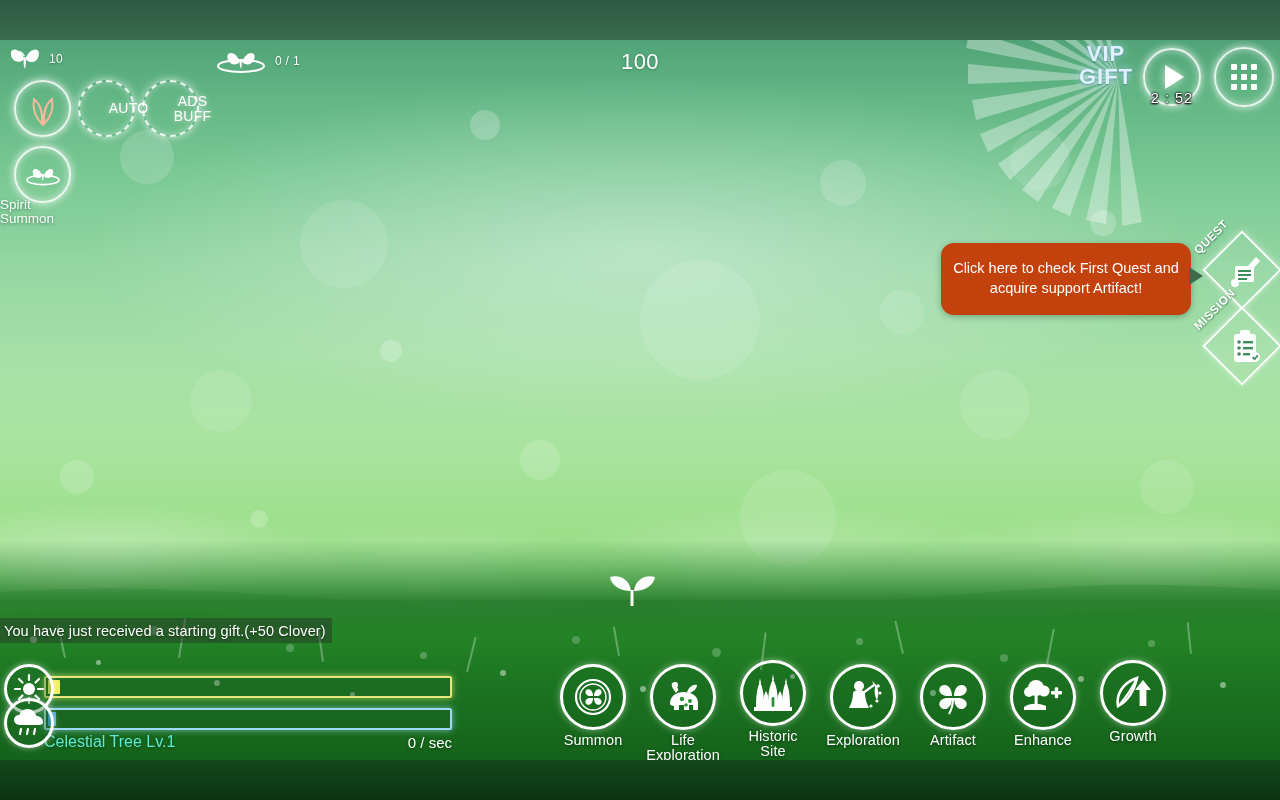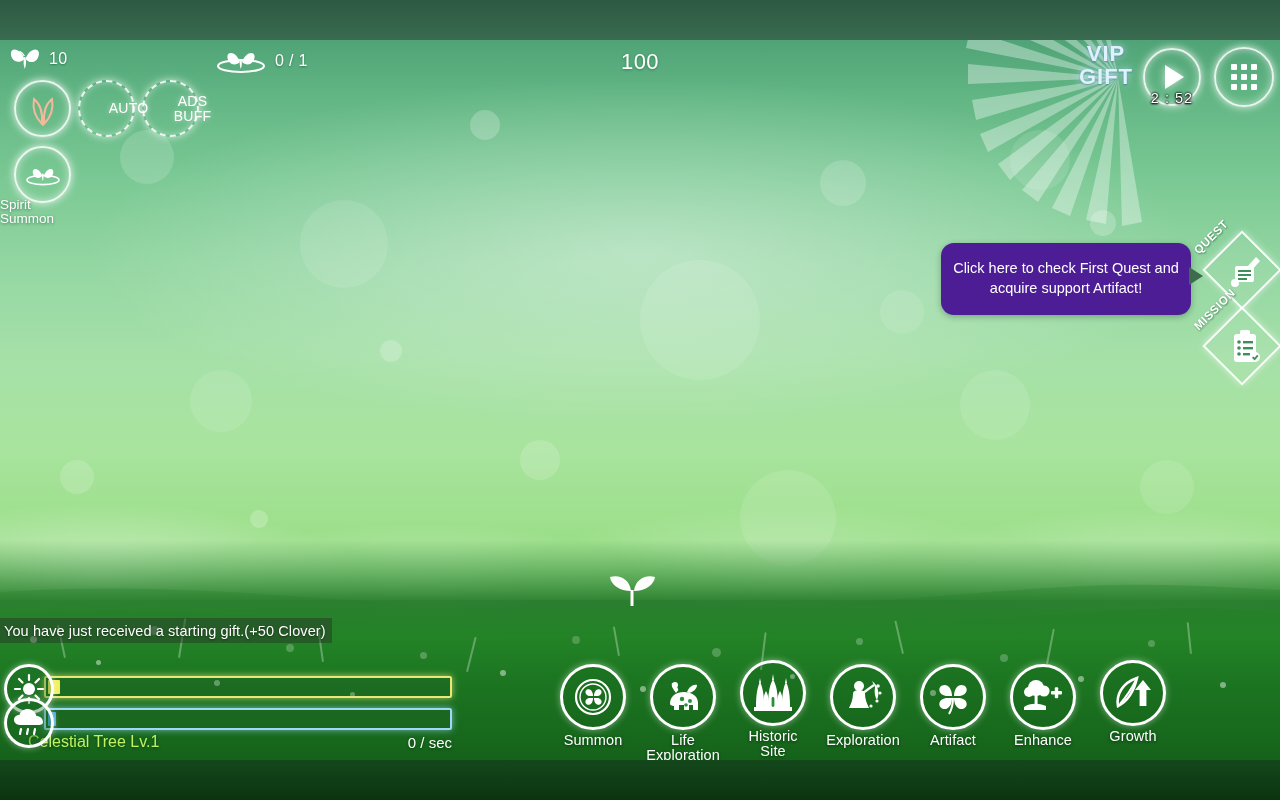--- a/index.html
+++ b/index.html
@@ -73,21 +73,21 @@
     transform-origin:bottom center; border-radius:2px;
   }
 
   
   .sprout { position:absolute; left:608px; top:572px; width:50px; height:36px; z-index:6; }
 
   
   .hud { position:absolute; z-index:20; }
   .cur-row { display:flex; align-items:center; gap:9px; }
   .cur-val {
-    color:#fff; font-size:16px; letter-spacing:.3px;
+    color:#fff; font-size:12px; letter-spacing:.3px;
     text-shadow:0 1px 2px rgba(0,60,30,.45);
   }
   #cur-butterfly { left:10px; top:48px; }
   #cur-spirit { left:216px; top:48px; }
 
   
   .rbtn {
     position:absolute; border-radius:50%;
     display:flex; align-items:center; justify-content:center;
     color:#fff; cursor:pointer;
@@ -225,21 +225,21 @@
     background:rgba(30,90,35,.28);
   }
   #bar-sun  { left:44px; top:676px; width:408px; border:2px solid #e8e77a;
               box-shadow:0 0 7px rgba(240,240,130,.7); }
   #bar-rain { left:44px; top:708px; width:408px; border:2px solid #9ed8f2;
               box-shadow:0 0 7px rgba(150,215,245,.7); }
   .bar-fill { position:absolute; left:2px; top:2px; bottom:2px; border-radius:1px; }
   #fill-sun  { background:#f2ef5d; }
   #fill-rain { background:#4aa8e0; }
   #tree-name {
-    position:absolute; left:28px; top:733px; color:#bef264; font-size:16px;
+    position:absolute; left:44px; top:733px; color:#5eead4; font-size:16px;
     text-shadow:0 1px 3px rgba(0,40,10,.6); z-index:22;
   }
   #tree-rate {
     position:absolute; left:330px; top:734px; width:122px; text-align:right;
     color:#fff; font-size:15px; text-shadow:0 1px 3px rgba(0,40,10,.6); z-index:22;
   }
 
   
   #bottom-nav {
     position:absolute; left:548px; top:664px; width:732px; height:96px; z-index:22;
@@ -477,21 +477,21 @@
         <circle cx="13" cy="20" r="1.8" fill="#3d8f5a"></circle>
         <rect x="17" y="19" width="10" height="2.4" fill="#3d8f5a"></rect>
         <circle cx="13" cy="26" r="1.8" fill="#3d8f5a"></circle>
         <rect x="17" y="25" width="7" height="2.4" fill="#3d8f5a"></rect>
         <circle cx="29" cy="29" r="5" fill="#fff"></circle>
         <path d="M26.6 29.2 L28.6 31.2 L31.8 27.4" stroke="#3d8f5a" stroke-width="1.8" fill="none"></path>
       </svg>
     </span>
   </div>
 
-  <div id="quest-tooltip" style="background: #4c1d95;">
+  <div id="quest-tooltip" style="background: #c2410c;">
     <div class="tip-text">Click here to check First Quest and acquire support Artifact!</div>
   </div>
 
   <div id="toast">
     <span>You have just received a starting gift.(+50 Clover)</span>
   </div>
 
   <div class="res-icon-col" style="position:absolute;left:4px;top:664px;z-index:23;">
     <div class="icon-circle" id="icon-sun">
       <svg width="30" height="30" viewBox="0 0 30 30">

